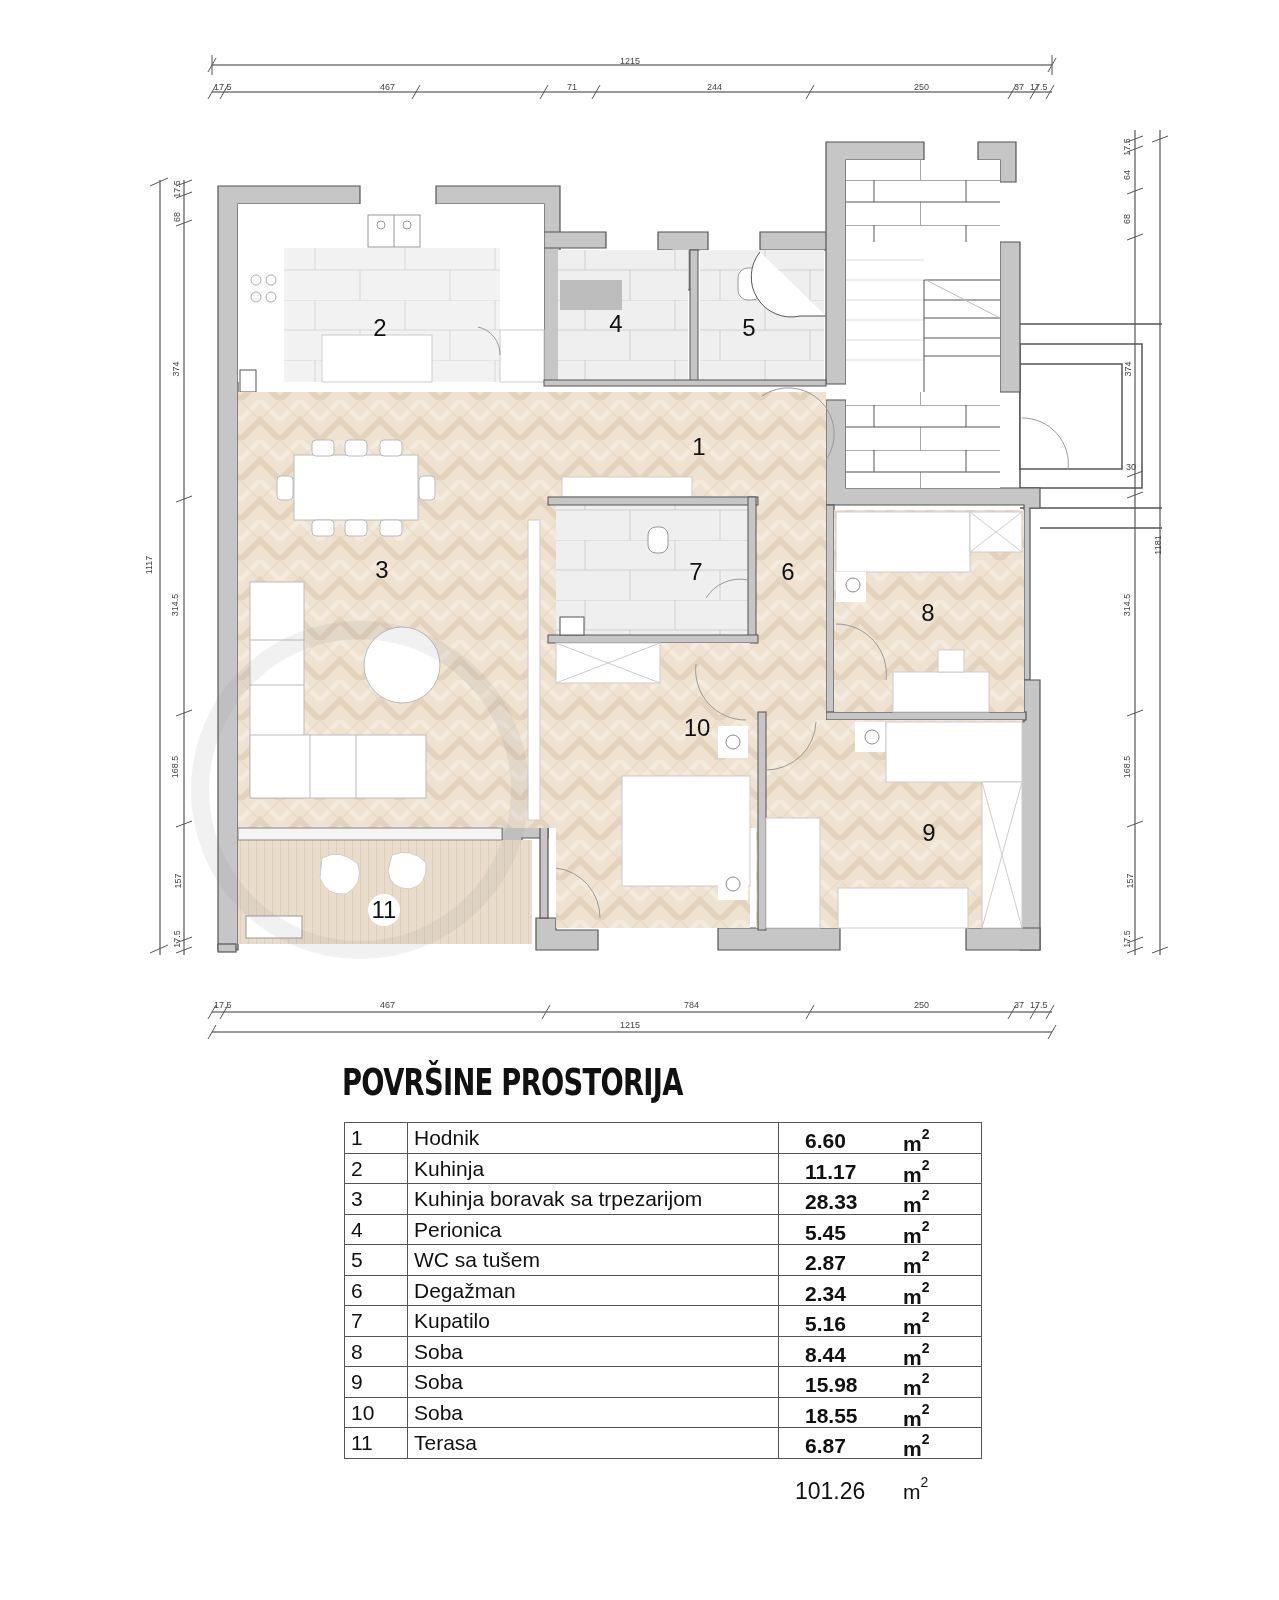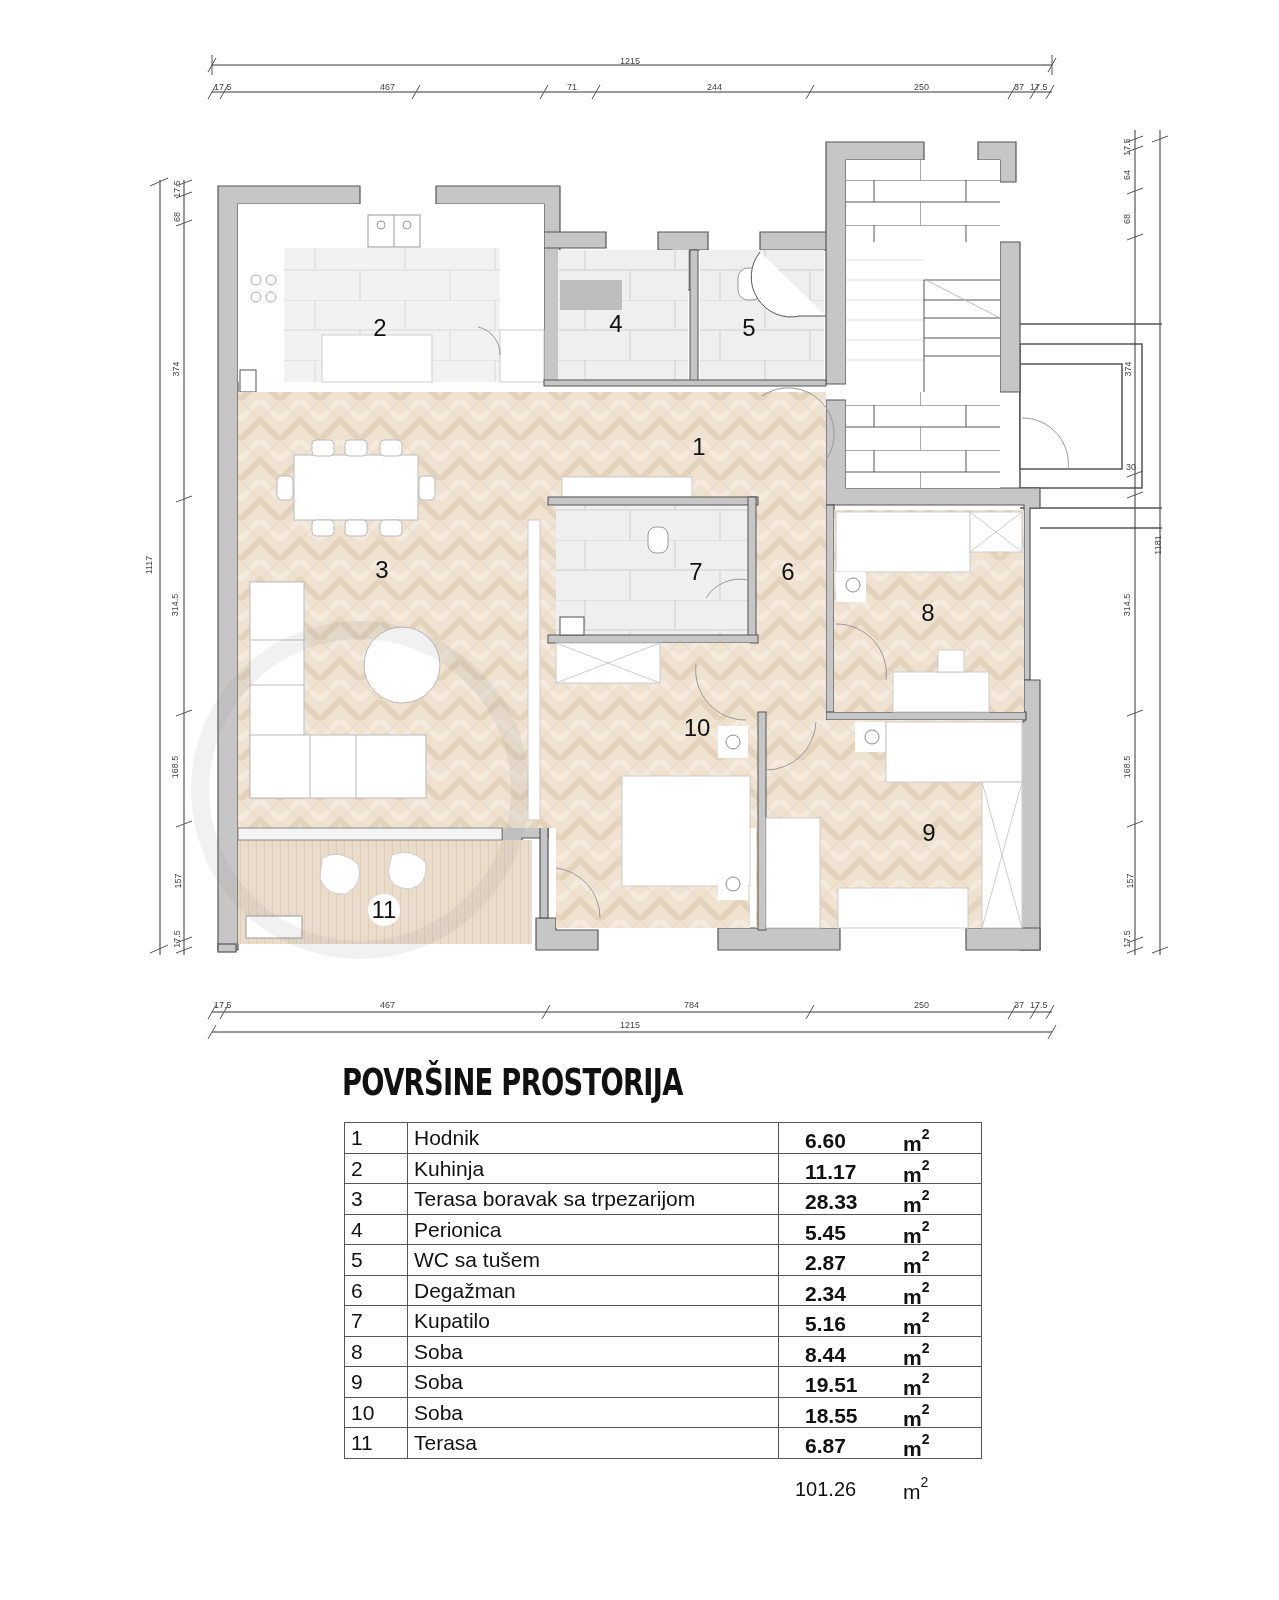--- a/index.html
+++ b/index.html
@@ -11,21 +11,21 @@
   
   .title { position: absolute; left: 342px; top: 1060px; font-family: "DejaVu Sans", sans-serif; font-weight: bold; font-size: 38px; letter-spacing: -1px; transform: scaleX(0.72); transform-origin: left top; color: #111; }
   table.areas { position: absolute; left: 344px; top: 1122px; border-collapse: collapse; font-size: 21px; }
   table.areas td { border: 1.5px solid #555; height: 29.5px; padding: 0 6px; vertical-align: middle; line-height: 1; }
   table.areas td.num { width: 50px; }
   table.areas td.name { width: 358px; }
   table.areas td.val { width: 190px; position: relative; border-right: 1.5px solid #555; font-weight: bold; }
   .val-num { position: absolute; left: 26px; top: 7px; }
   .val-unit { position: absolute; left: 124px; top: 8px; }
   .val-unit sup { font-size: 14px; position: relative; top: -4px; }
-  .total { position: absolute; left: 795px; top: 1478px; font-size: 20px; }
+  .total { position: absolute; left: 795px; top: 1478px; font-size: 23px; }
   .total-unit { position: absolute; left: 903px; top: 1478px; font-size: 21px; }
   .total-unit sup { font-size: 14px; position: relative; top: -4px; }
 </style>
 </head>
 <body>
 
 <svg class="abs" style="left:0;top:0" width="1279" height="1050" viewBox="0 0 1279 1050">
   <defs>
     <pattern id="herring" width="40" height="40" patternUnits="userSpaceOnUse">
       <rect width="40" height="40" fill="#efe2d1"></rect>
@@ -350,21 +350,21 @@
     <tr>
       <td class="num">2</td>
       <td class="name">Kuhinja</td>
       <td class="val">
           <span class="val-num">11.17</span>
           <span class="val-unit"><span>m</span><sup>2</sup></span>
         </td>
     </tr>
     <tr>
       <td class="num">3</td>
-      <td class="name">Terasa boravak sa trpezarijom</td>
+      <td class="name">Kuhinja boravak sa trpezarijom</td>
       <td class="val">
           <span class="val-num">28.33</span>
           <span class="val-unit"><span>m</span><sup>2</sup></span>
         </td>
     </tr>
     <tr>
       <td class="num">4</td>
       <td class="name">Perionica</td>
       <td class="val">
           <span class="val-num">5.45</span>
@@ -400,21 +400,21 @@
       <td class="name">Soba</td>
       <td class="val">
           <span class="val-num">8.44</span>
           <span class="val-unit"><span>m</span><sup>2</sup></span>
         </td>
     </tr>
     <tr>
       <td class="num">9</td>
       <td class="name">Soba</td>
       <td class="val">
-          <span class="val-num">19.51</span>
+          <span class="val-num">15.98</span>
           <span class="val-unit"><span>m</span><sup>2</sup></span>
         </td>
     </tr>
     <tr>
       <td class="num">10</td>
       <td class="name">Soba</td>
       <td class="val">
           <span class="val-num">18.55</span>
           <span class="val-unit"><span>m</span><sup>2</sup></span>
         </td>

